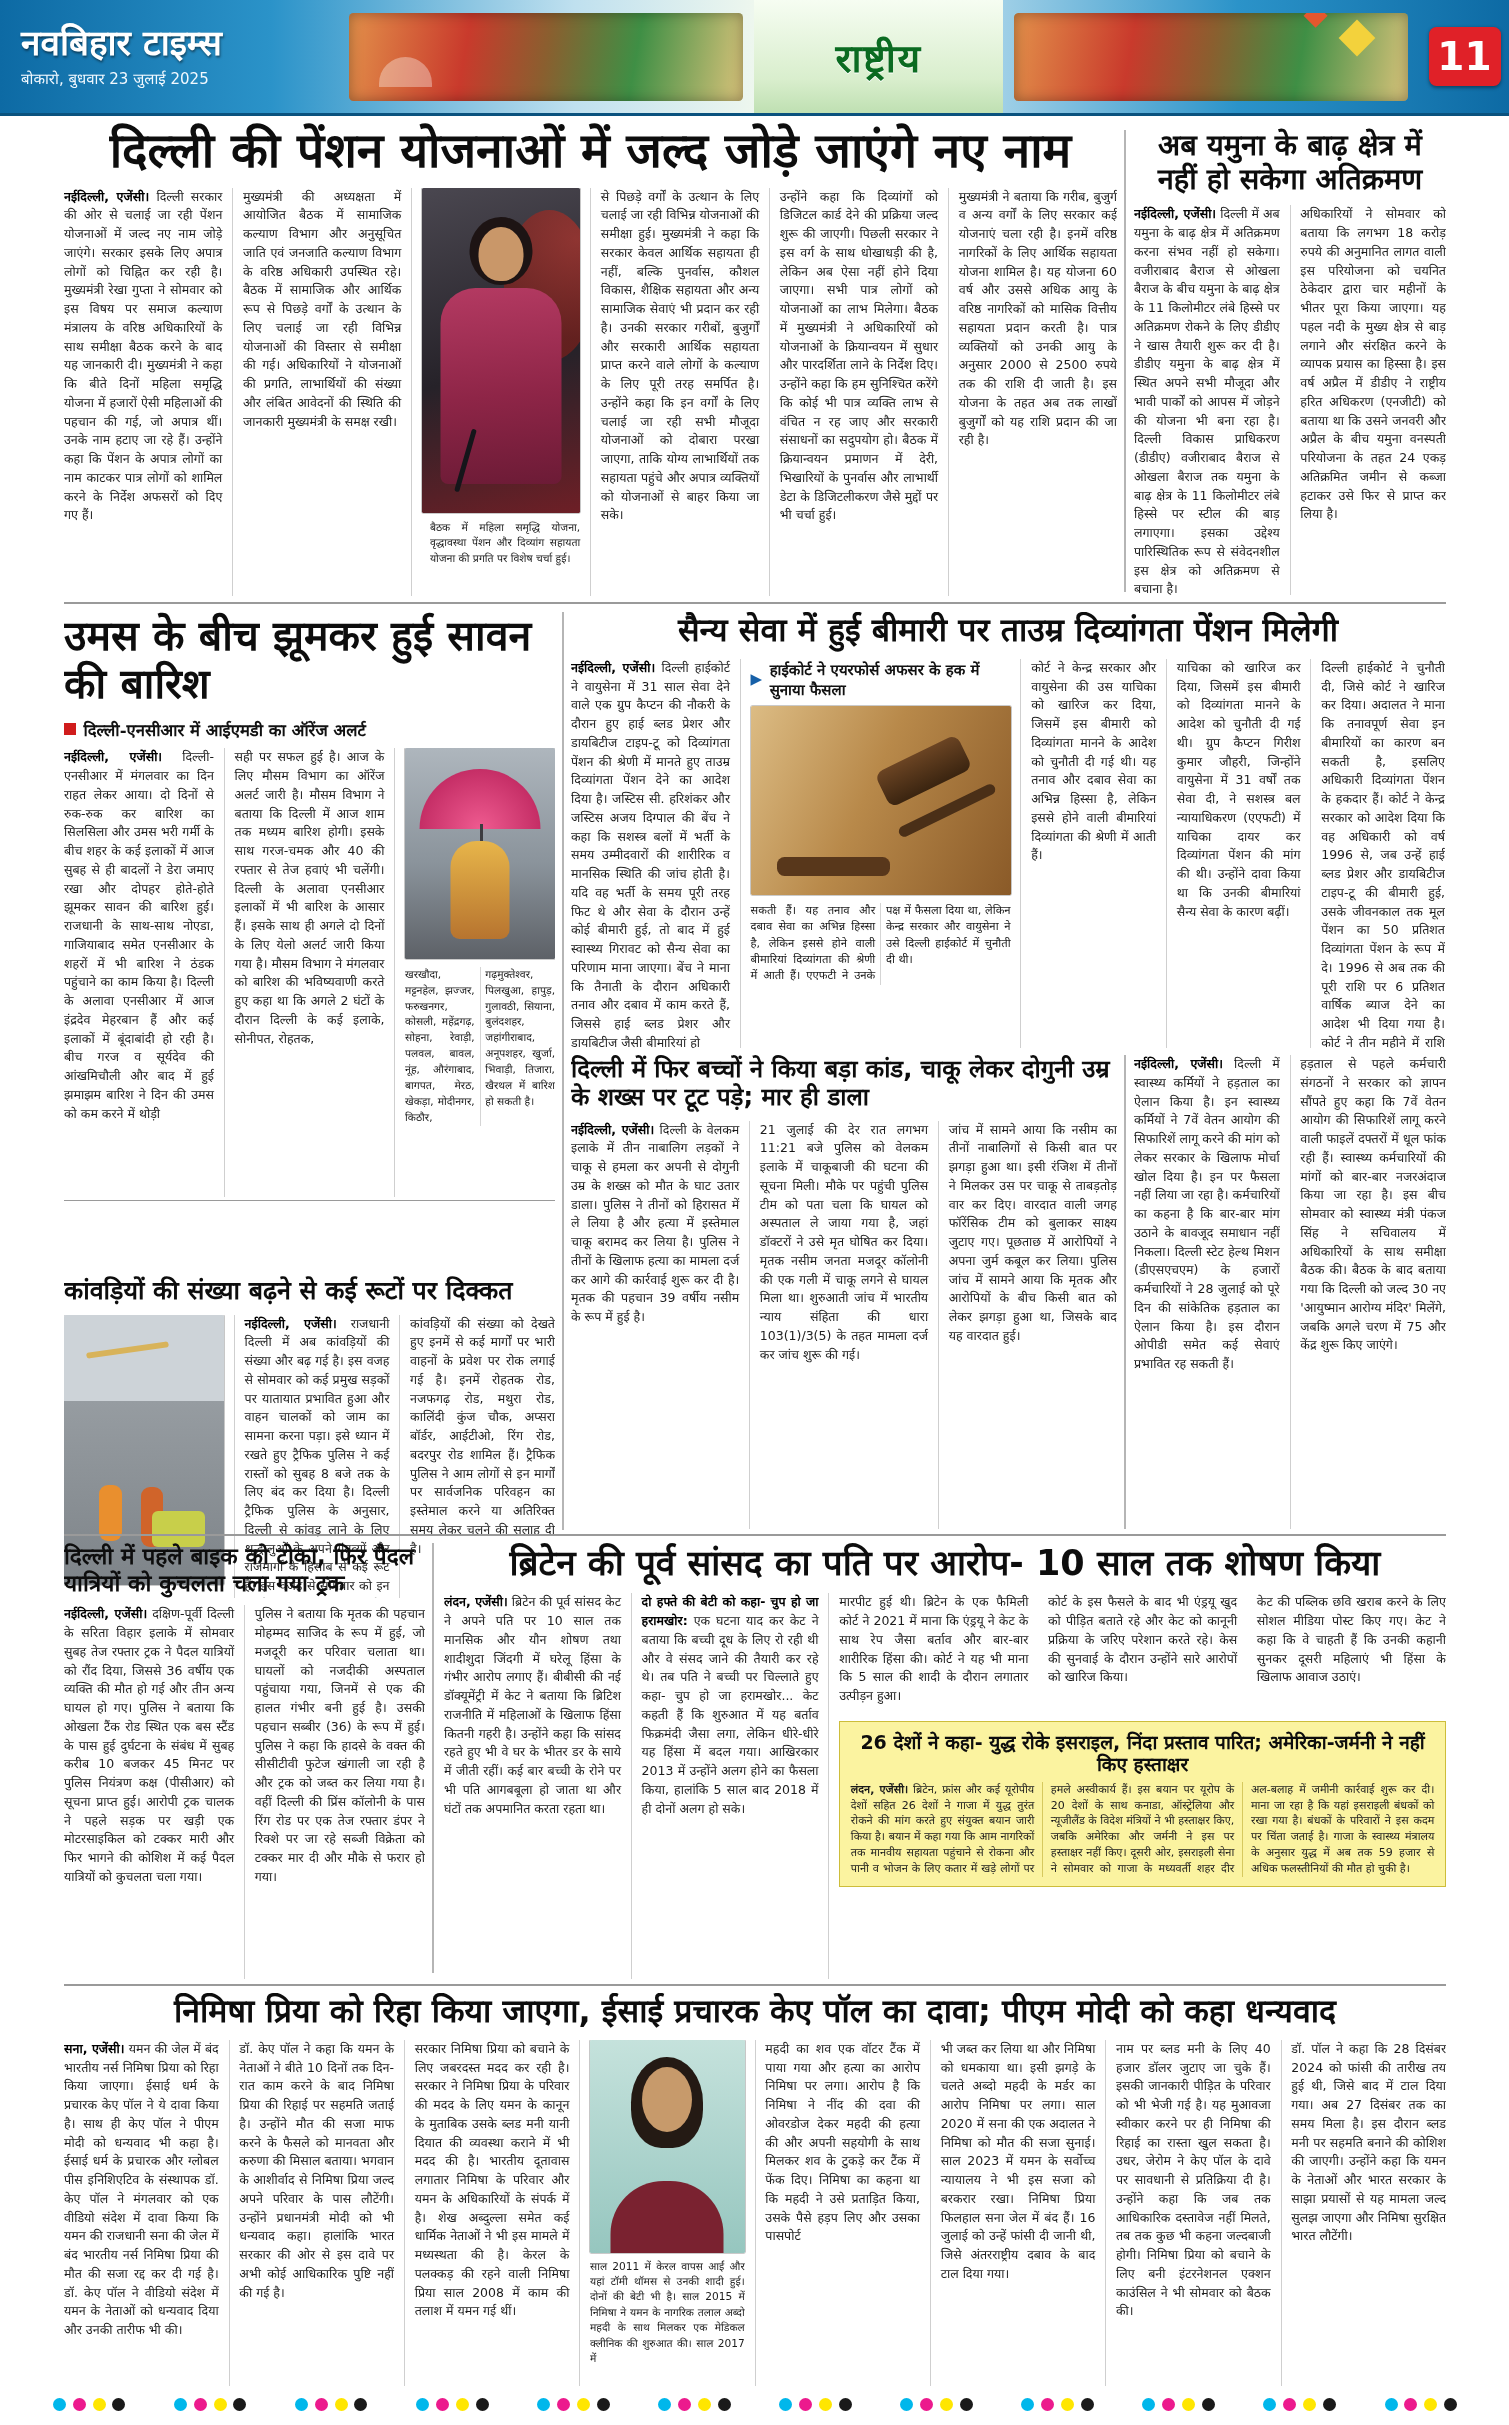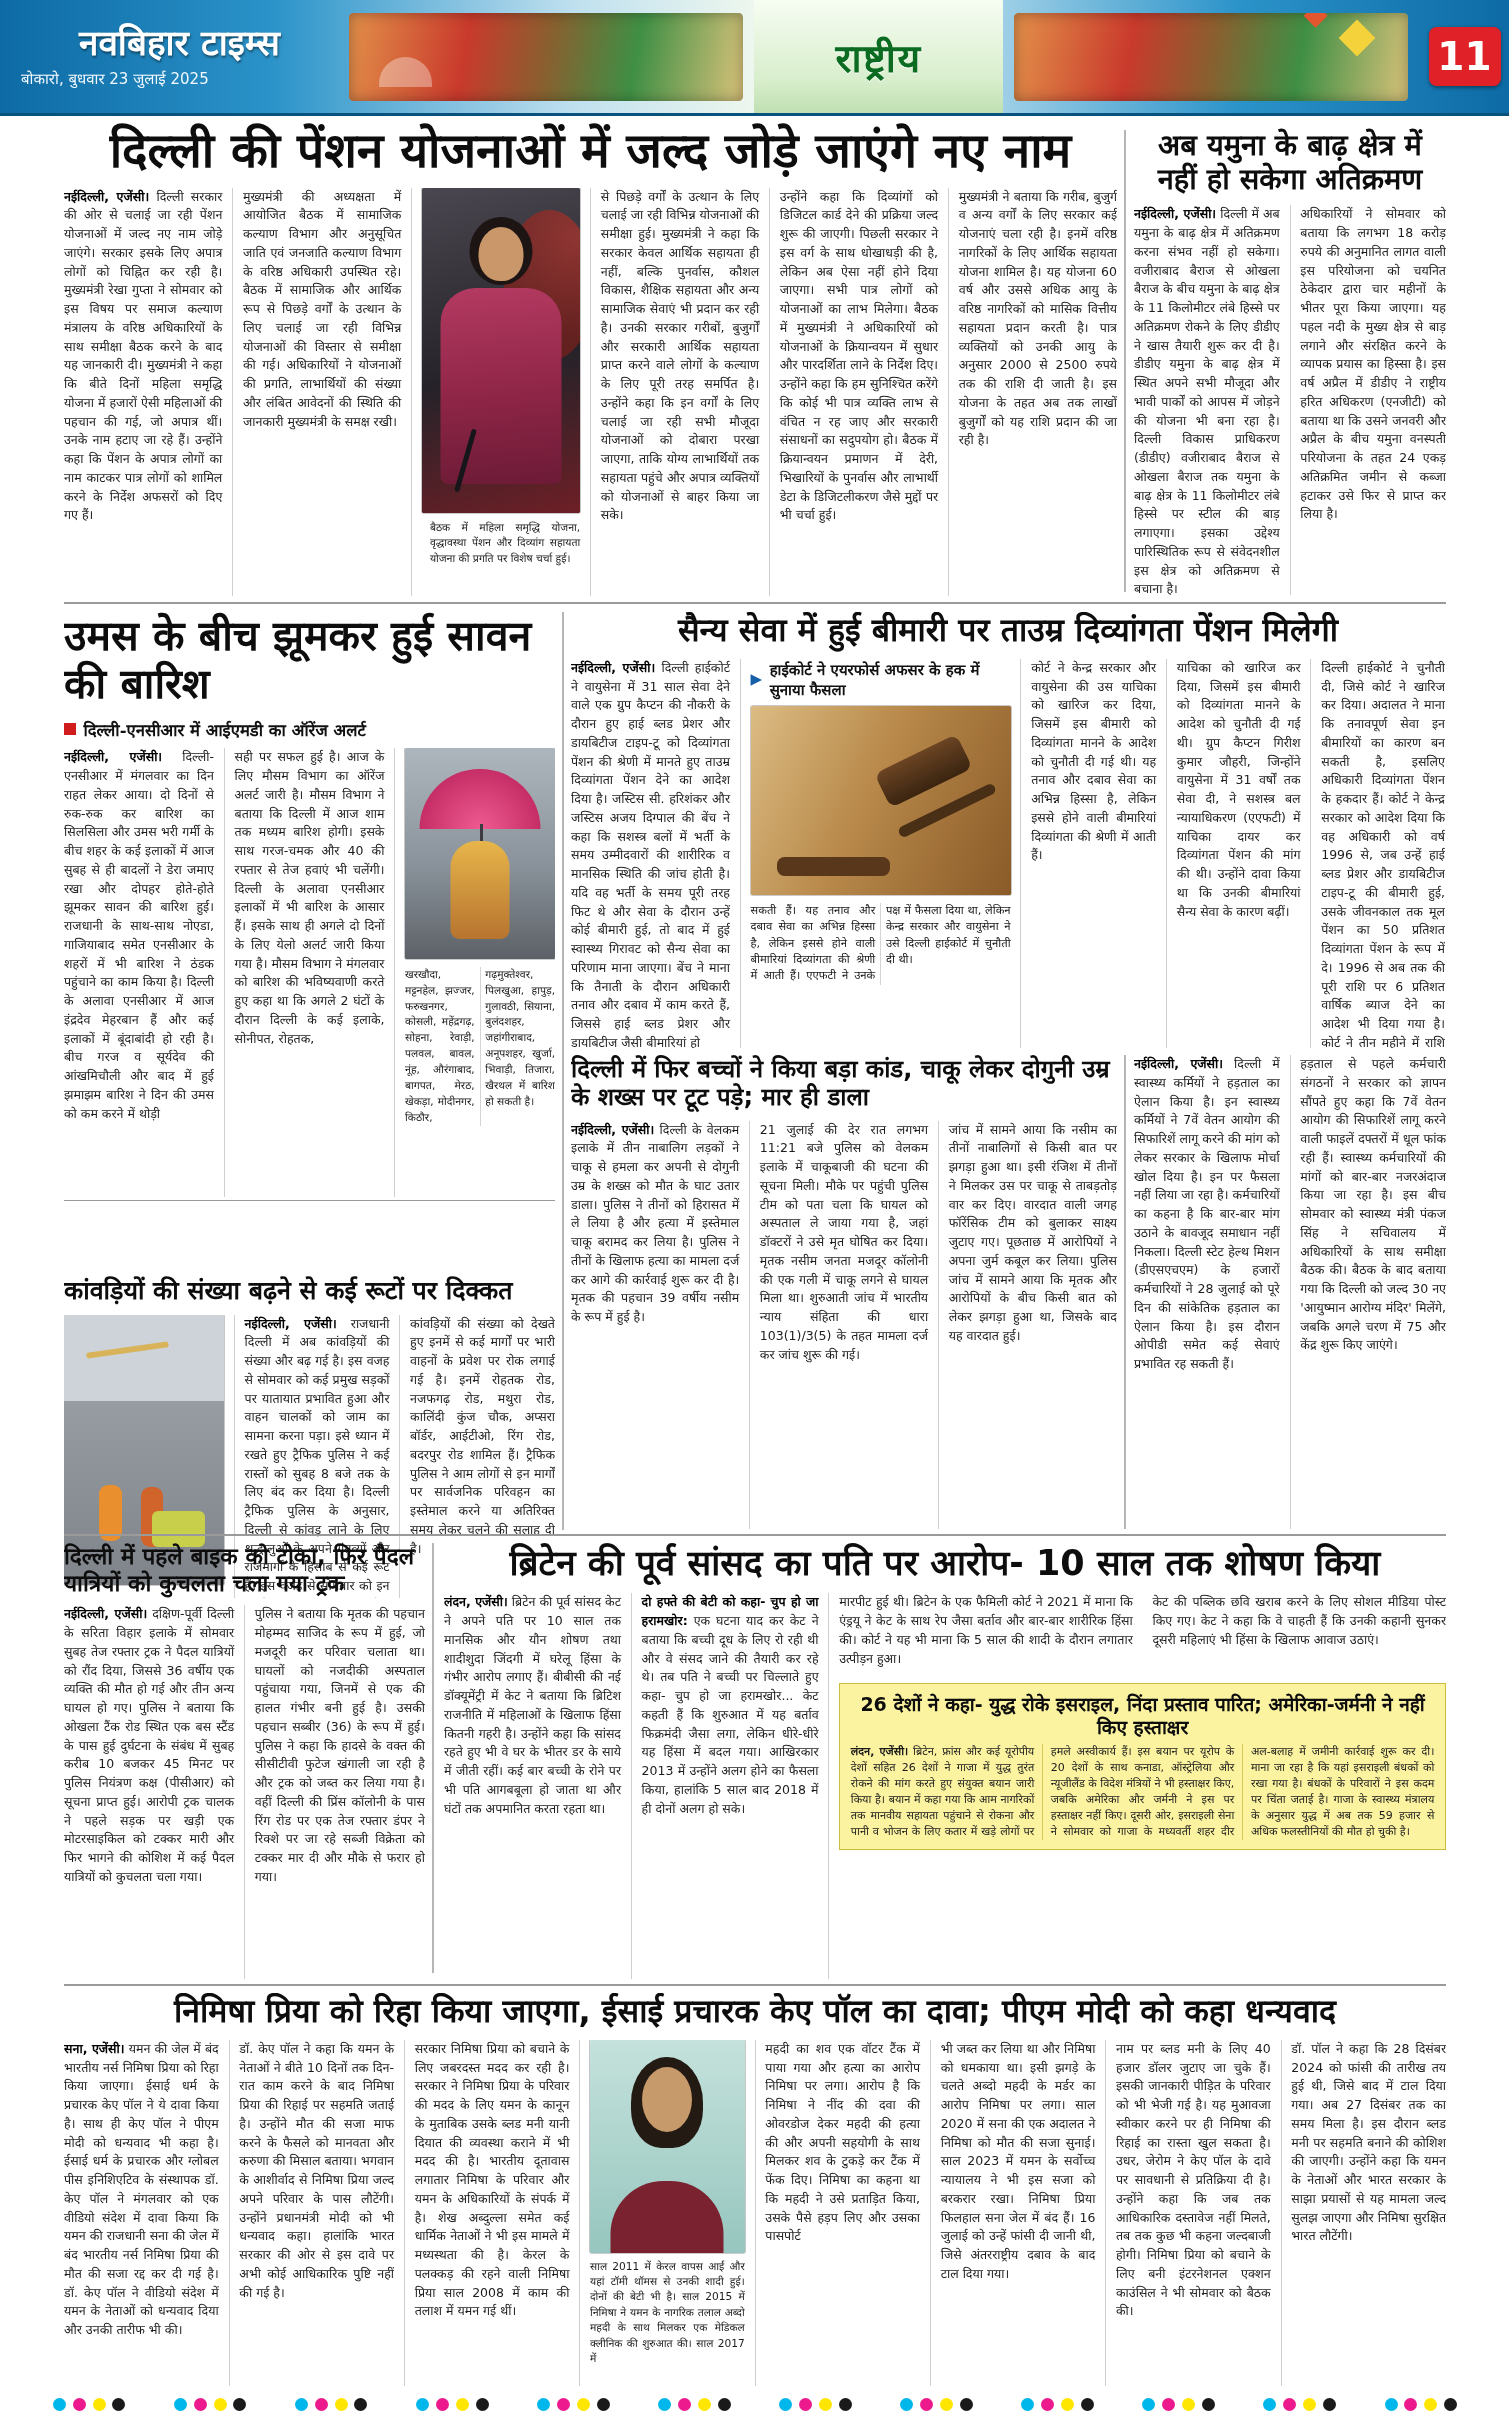--- a/index.html
+++ b/index.html
@@ -4,21 +4,21 @@
 <style>
   html,body{margin:0;padding:0;background:#e8e8e8;}
   .page{position:relative;width:1510px;height:2426px;background:#ffffff;overflow:hidden;
         font-family:"DejaVu Sans","Liberation Sans",sans-serif;color:#1a1a1a;}
 
   
   .masthead{position:absolute;top:0;left:0;width:1510px;height:113px;display:flex;align-items:center;
             background:linear-gradient(90deg,#0d6aa4 0%,#2b93c9 18%,#bfe0ef 38%,#eef7ee 50%,#bfe0ef 62%,#2b93c9 82%,#0d6aa4 100%);
             border-bottom:3px solid #0a527e;}
   .brand{width:317px;padding-left:21px;}
-  .paper-name{font-size:35px;font-weight:bold;color:#ffffff;line-height:1.05;text-shadow:0.8px 1.5px 2.3px rgba(0,0,0,.45);text-align:center;}
+  .paper-name{font-size:35px;font-weight:bold;color:#ffffff;line-height:1.05;text-shadow:0.8px 1.5px 2.3px rgba(0,0,0,.45);}
   .edition-line{font-size:15px;color:#f2f9ff;margin-top:6px;}
   .collage{height:88px;flex:1;margin:0 10.6px;border-radius:4.5px;
            background:linear-gradient(100deg,#e2904a 0%,#c93a2c 30%,#8a5f2f 50%,#3f8f45 72%,#d9c27a 100%);
            position:relative;overflow:hidden;box-shadow:inset 0 0 13.6px rgba(0,0,0,.35);}
   .collage .dome{position:absolute;width:53px;height:30px;border-radius:53px 53px 0 0;background:rgba(255,255,255,.35);bottom:13.6px;left:30px;}
   .collage .kite{position:absolute;width:26px;height:26px;background:#f3d23c;transform:rotate(45deg);top:12px;right:38px;box-shadow:-45px 13.6px 0 -4.5px #e4572e;}
   .section-band{width:249px;height:113px;display:flex;align-items:center;justify-content:center;
                 background:linear-gradient(180deg,#f6fdf2 0%,#d9eecd 70%,#bfe0b2 100%);}
   .section-label{font-size:39px;font-weight:bold;color:#0b6b21;letter-spacing:1.5px;text-shadow:0 0.8px 0 #fff;}
   .pagenum{width:91px;display:flex;justify-content:center;}
@@ -305,20 +305,23 @@
       </div>
       <div class="col" style="flex:0 0 177px;border-left:0.8px solid #cfcfcf;">
         <p class="para"><b>दो हफ्ते की बेटी को कहा- चुप हो जा हरामखोर:</b> <span>एक घटना याद कर केट ने बताया कि बच्ची दूध के लिए रो रही थी और वे संसद जाने की तैयारी कर रहे थे। तब पति ने बच्ची पर चिल्लाते हुए कहा- चुप हो जा हरामखोर... केट कहती हैं कि शुरुआत में यह बर्ताव फिक्रमंदी जैसा लगा, लेकिन धीरे-धीरे यह हिंसा में बदल गया। आखिरकार 2013 में उन्होंने अलग होने का फैसला किया, हालांकि 5 साल बाद 2018 में ही दोनों अलग हो सके।</span></p>
       </div>
       <div class="mp-right">
         <div class="mp-top-cols">
           <div class="col">
               <p class="para">मारपीट हुई थी। ब्रिटेन के एक फैमिली कोर्ट ने 2021 में माना कि एंड्रयू ने केट के साथ रेप जैसा बर्ताव और बार-बार शारीरिक हिंसा की। कोर्ट ने यह भी माना कि 5 साल की शादी के दौरान लगातार उत्पीड़न हुआ।</p>
             </div>
           <div class="col">
+              <p class="para">कोर्ट के इस फैसले के बाद भी एंड्रयू खुद को पीड़ित बताते रहे और केट को कानूनी प्रक्रिया के जरिए परेशान करते रहे। केस की सुनवाई के दौरान उन्होंने सारे आरोपों को खारिज किया।</p>
+            </div>
+          <div class="col">
               <p class="para">केट की पब्लिक छवि खराब करने के लिए सोशल मीडिया पोस्ट किए गए। केट ने कहा कि वे चाहती हैं कि उनकी कहानी सुनकर दूसरी महिलाएं भी हिंसा के खिलाफ आवाज उठाएं।</p>
             </div>
         </div>
         <div class="gaza-box">
           <h3 class="hl hl-25">26 देशों ने कहा- युद्ध रोके इसराइल, निंदा प्रस्ताव पारित; अमेरिका-जर्मनी ने नहीं किए हस्ताक्षर</h3>
           <div class="gaza-body">
             <b>लंदन, एजेंसी।</b>
             <span>ब्रिटेन, फ्रांस और कई यूरोपीय देशों सहित 26 देशों ने गाजा में युद्ध तुरंत रोकने की मांग करते हुए संयुक्त बयान जारी किया है। बयान में कहा गया कि आम नागरिकों तक मानवीय सहायता पहुंचाने से रोकना और पानी व भोजन के लिए कतार में खड़े लोगों पर हमले अस्वीकार्य हैं। इस बयान पर यूरोप के 20 देशों के साथ कनाडा, ऑस्ट्रेलिया और न्यूजीलैंड के विदेश मंत्रियों ने भी हस्ताक्षर किए, जबकि अमेरिका और जर्मनी ने इस पर हस्ताक्षर नहीं किए। दूसरी ओर, इसराइली सेना ने सोमवार को गाजा के मध्यवर्ती शहर दीर अल-बलाह में जमीनी कार्रवाई शुरू कर दी। माना जा रहा है कि यहां इसराइली बंधकों को रखा गया है। बंधकों के परिवारों ने इस कदम पर चिंता जताई है। गाजा के स्वास्थ्य मंत्रालय के अनुसार युद्ध में अब तक 59 हजार से अधिक फलस्तीनियों की मौत हो चुकी है।</span>
           </div>
         </div>

